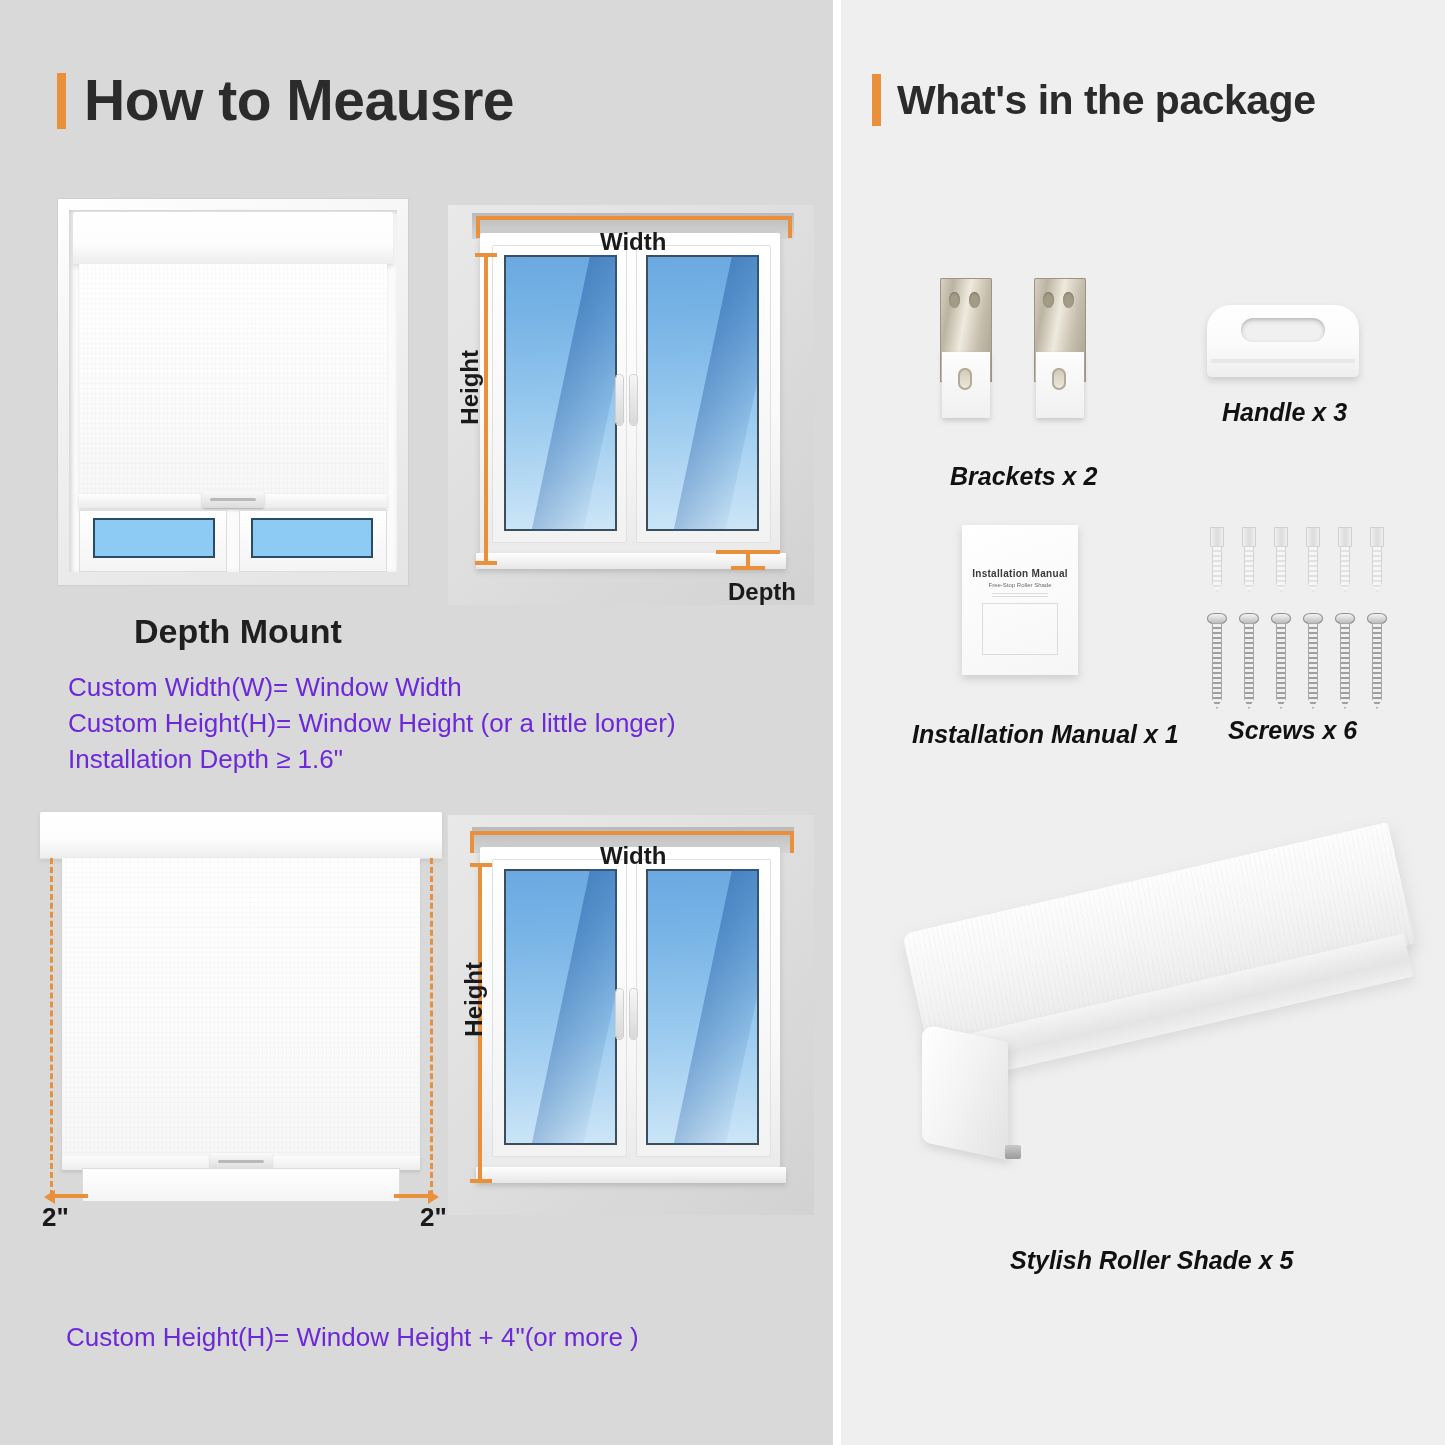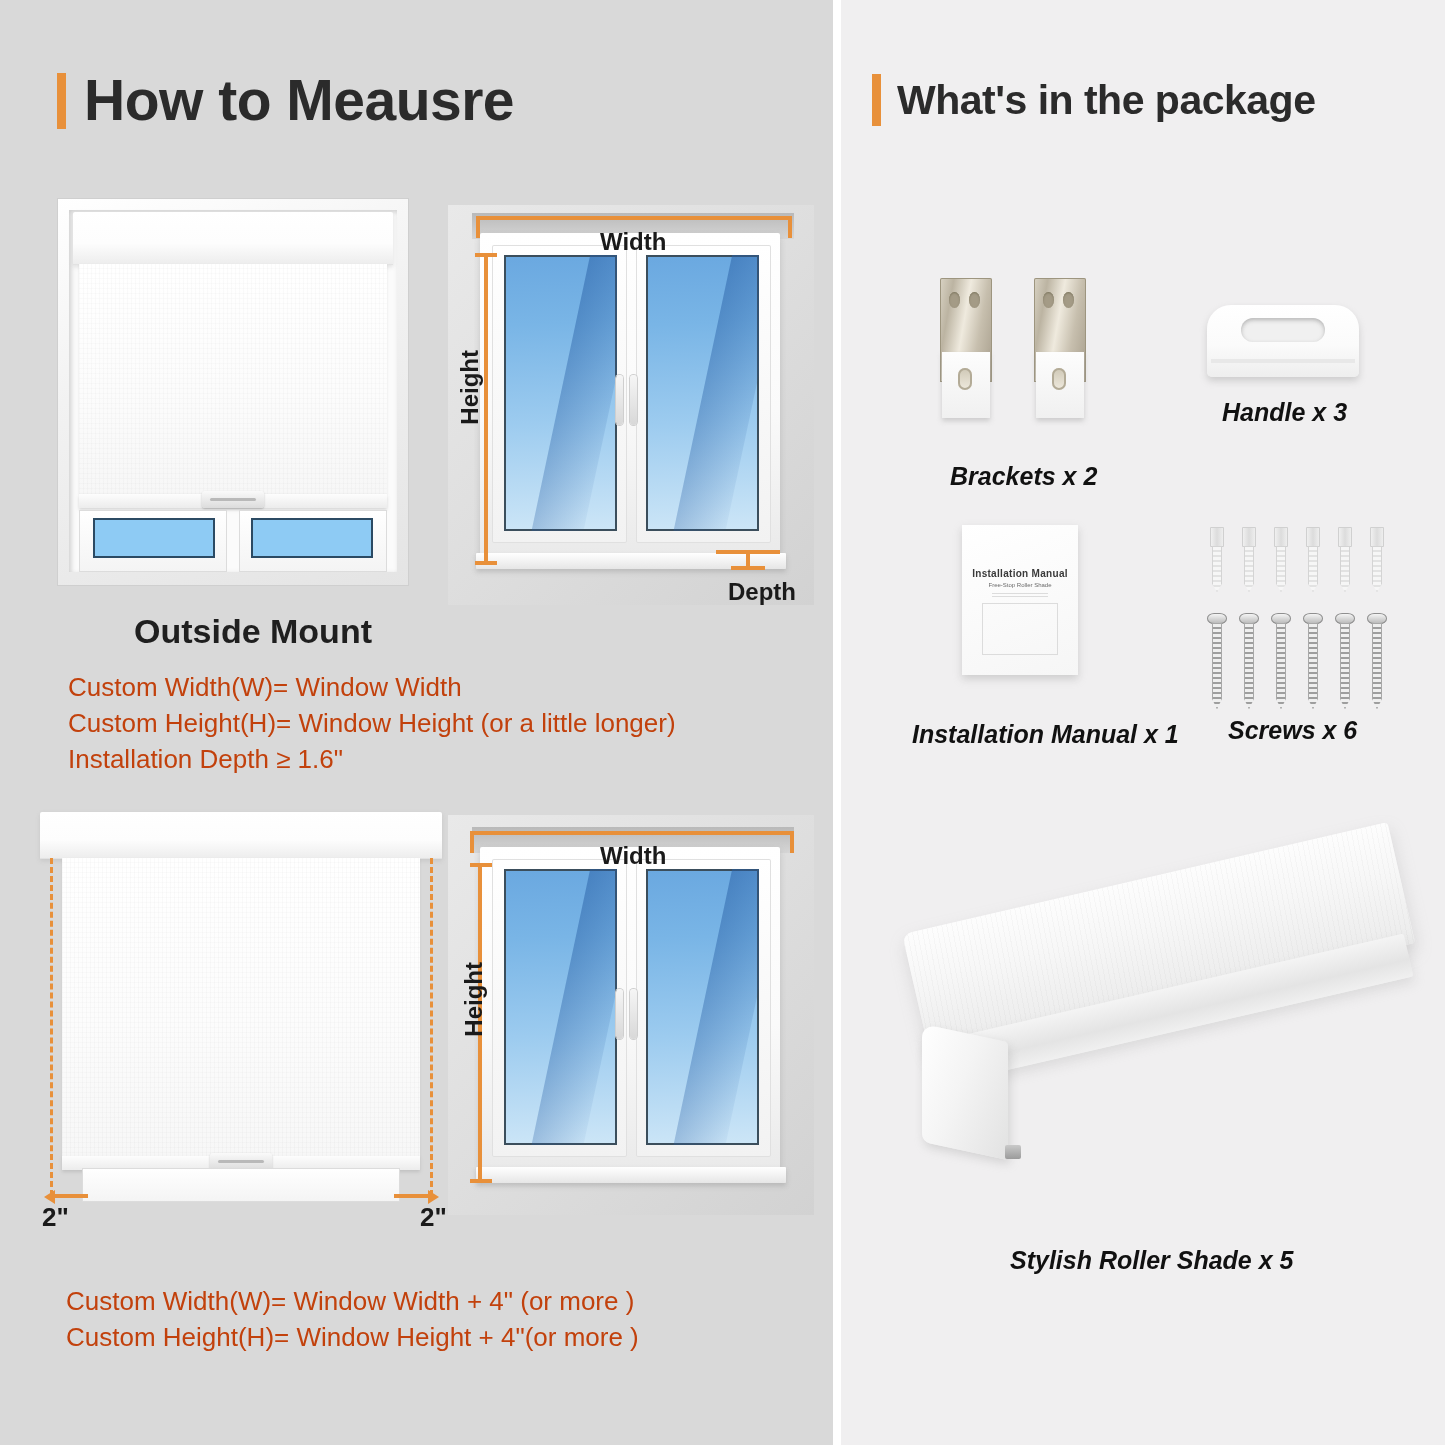--- a/index.html
+++ b/index.html
@@ -38,21 +38,21 @@
   #heading-right{left:872px;top:74px;}
   #heading-right .accent-bar{height:52px;margin-right:16px;}
   #heading-right .heading-text{font-size:41px;}
 
   
   .mount-title{
     position:absolute;font-size:34px;font-weight:bold;color:#1f1f1f;
     white-space:nowrap;
   }
   .spec-line{
-    position:absolute;font-size:26px;color:#c2410c;white-space:nowrap;
+    position:absolute;font-size:26px;color:#6d28d9;white-space:nowrap;
   }
   .pkg-label{
     position:absolute;font-size:25px;font-weight:bold;font-style:italic;
     color:#111;white-space:nowrap;
   }
   .dim-label{
     position:absolute;font-size:24px;font-weight:bold;color:#1a1a1a;
     white-space:nowrap;
   }
   .dim-label.vertical{
@@ -356,21 +356,21 @@
     <div class="rail-pull" style="left:145px;top:293px;"></div>
 
     <div class="mini-win" style="left:22px;top:312px;width:148px;height:62px;">
       <div class="mini-glass" style="left:14px;top:8px;right:12px;bottom:14px;"></div>
     </div>
     <div class="mini-win" style="left:182px;top:312px;width:148px;height:62px;">
       <div class="mini-glass" style="left:12px;top:8px;right:14px;bottom:14px;"></div>
     </div>
   </div>
 
-  <div class="mount-title" style="left:134px;top:612px;">Outside Mount</div>
+  <div class="mount-title" style="left:134px;top:612px;">Depth Mount</div>
   <div class="spec-line" style="left:68px;top:672px;">Custom Width(W)= Window Width</div>
   <div class="spec-line" style="left:68px;top:708px;">Custom Height(H)= Window Height (or a little longer)</div>
   <div class="spec-line" style="left:68px;top:744px;">Installation Depth ≥ 1.6"</div>
 
   <div class="shade-wrap" style="left:448px;top:205px;width:366px;height:400px;">
     <div class="win-bg"></div>
     <div class="win-lintel" style="left:24px;top:8px;right:20px;height:26px;"></div>
     <div class="win-outer" style="left:32px;top:28px;width:300px;height:322px;"></div>
     <div class="sash" style="left:44px;top:40px;width:135px;height:298px;">
       <div class="glass" style="left:12px;top:10px;right:10px;bottom:12px;"></div>
@@ -407,21 +407,20 @@
 
   <div class="dashed-v" style="left:50px;top:858px;height:338px;"></div>
   <div class="dashed-v" style="left:430px;top:858px;height:338px;"></div>
   <div class="arrow-h" style="left:50px;top:1194px;width:38px;"></div>
   <div class="arrow-head ah-left" style="left:44px;top:1190px;"></div>
   <div class="arrow-h" style="left:394px;top:1194px;width:38px;"></div>
   <div class="arrow-head ah-right" style="left:428px;top:1190px;"></div>
   <div class="inch-label" style="left:42px;top:1202px;">2"</div>
   <div class="inch-label" style="left:420px;top:1202px;">2"</div>
 
-  <div class="spec-line" style="left:66px;top:1286px;">Custom Width(W)= Window Width + 4" (or more )</div>
   <div class="spec-line" style="left:66px;top:1322px;">Custom Height(H)= Window Height + 4"(or more )</div>
 
   <div class="shade-wrap" style="left:448px;top:815px;width:366px;height:400px;">
     <div class="win-bg"></div>
     <div class="win-lintel" style="left:24px;top:12px;right:20px;height:26px;"></div>
     <div class="win-outer" style="left:32px;top:32px;width:300px;height:322px;"></div>
     <div class="sash" style="left:44px;top:44px;width:135px;height:298px;">
       <div class="glass" style="left:12px;top:10px;right:10px;bottom:12px;"></div>
     </div>
     <div class="sash" style="left:188px;top:44px;width:135px;height:298px;">

